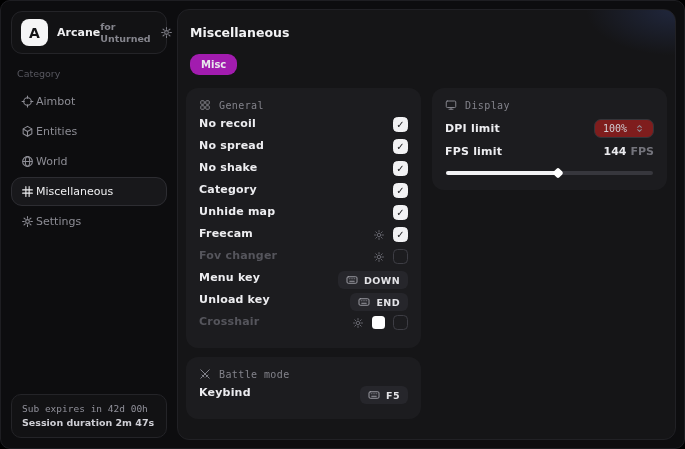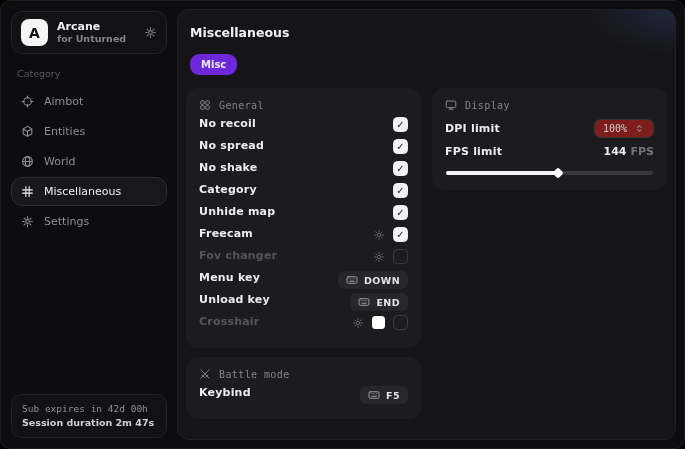--- a/index.html
+++ b/index.html
@@ -5,39 +5,39 @@
   html,body{margin:0;padding:0;background:#000;}
   body{width:685px;height:449px;font-family:"DejaVu Sans","Liberation Sans",sans-serif;-webkit-font-smoothing:antialiased;}
   *{box-sizing:border-box;}
 
   .window{position:relative;width:685px;height:449px;background:#0d0d0f;border-radius:10px;border:1px solid #1e1e22;display:flex;overflow:hidden;}
 
   
   .sidebar{width:176px;flex:none;padding:10px;display:flex;flex-direction:column;}
   .logo-card{display:flex;align-items:center;gap:9px;border:1px solid #242428;border-radius:11px;padding:7px 9px;background:#121214;}
   .logo{width:27px;height:27px;border-radius:8px;background:#f5f5f6;color:#141416;display:flex;align-items:center;justify-content:center;font-weight:bold;font-size:14px;flex:none;}
-  .app-meta{display:flex;flex-direction:column;line-height:1.25;}
+  .app-meta{display:flex;flex-direction:row;line-height:1.25;align-items:center;}
   .app-name{font-size:11px;font-weight:bold;color:#f0f0f2;}
   .app-sub{font-size:9.5px;color:#85858d;font-weight:bold;}
   .logo-gear{margin-left:auto;color:#7e7e86;display:flex;}
   .category{font-size:9.5px;color:#57575f;margin:14px 0 8px 6px;}
   .nav{display:flex;flex-direction:column;}
-  .nav-item{display:flex;align-items:center;gap:10px;padding:7px 9px;border:1px solid transparent;border-radius:11px;color:#8d8d95;font-size:11px;margin-bottom:1px;cursor:pointer;}
+  .nav-item{display:flex;align-items:center;gap:2px;padding:7px 9px;border:1px solid transparent;border-radius:11px;color:#8d8d95;font-size:11px;margin-bottom:1px;cursor:pointer;}
   .nav-item.active{background:#18181b;border-color:#2d2d32;color:#f0f0f2;}
   .nav-icon{display:flex;flex:none;}
   .icon13 svg,.nav-icon svg{width:13px;height:13px;display:block;}
   .footer-card{margin-top:auto;border:1px solid #242428;border-radius:10px;padding:7px 10px;background:#121214;line-height:1.45;}
   .footer-line1{font-family:"DejaVu Sans Mono","Liberation Mono",monospace;font-size:9.5px;color:#90909a;}
   .footer-line2{font-size:9.5px;color:#cfcfd5;font-weight:bold;}
 
   
   .main{flex:1;margin:8px 8px 8px 0;background:#151517;border:1px solid #212125;border-radius:12px;padding:13px 8px;position:relative;overflow:hidden;}
   .main::before{content:'';position:absolute;top:0;right:0;width:90px;height:46px;background:radial-gradient(ellipse at top right,rgba(90,130,255,.16),transparent 70%);pointer-events:none;}
   .main-title{font-size:12.5px;font-weight:bold;color:#f2f2f4;margin:2px 0 13px 4px;}
-  .tab{display:inline-block;background:#6d28d9;border-radius:9px;padding:5px 11px;font-size:10px;font-weight:bold;color:#e8e8ec;margin:0 0 13px 4px;cursor:pointer;}
+  .tab{display:inline-block;background:#a21caf;border-radius:9px;padding:5px 11px;font-size:10px;font-weight:bold;color:#e8e8ec;margin:0 0 13px 4px;cursor:pointer;}
   .cols{display:flex;gap:11px;align-items:flex-start;}
   .col{width:236px;display:flex;flex-direction:column;gap:9px;}
 
   .panel{background:#1c1c1f;border-radius:12px;padding:11px 13px;width:100%;}
   .panel-header{display:flex;align-items:center;gap:8px;color:#83838b;font-family:"DejaVu Sans Mono","Liberation Mono",monospace;font-size:10px;letter-spacing:.4px;margin-bottom:6px;}
   .panel-icon{display:flex;flex:none;}
   .panel-icon svg{width:12px;height:12px;display:block;}
 
   .rows{display:flex;flex-direction:column;}
   .row{height:22px;display:flex;align-items:flex-start;justify-content:space-between;}

